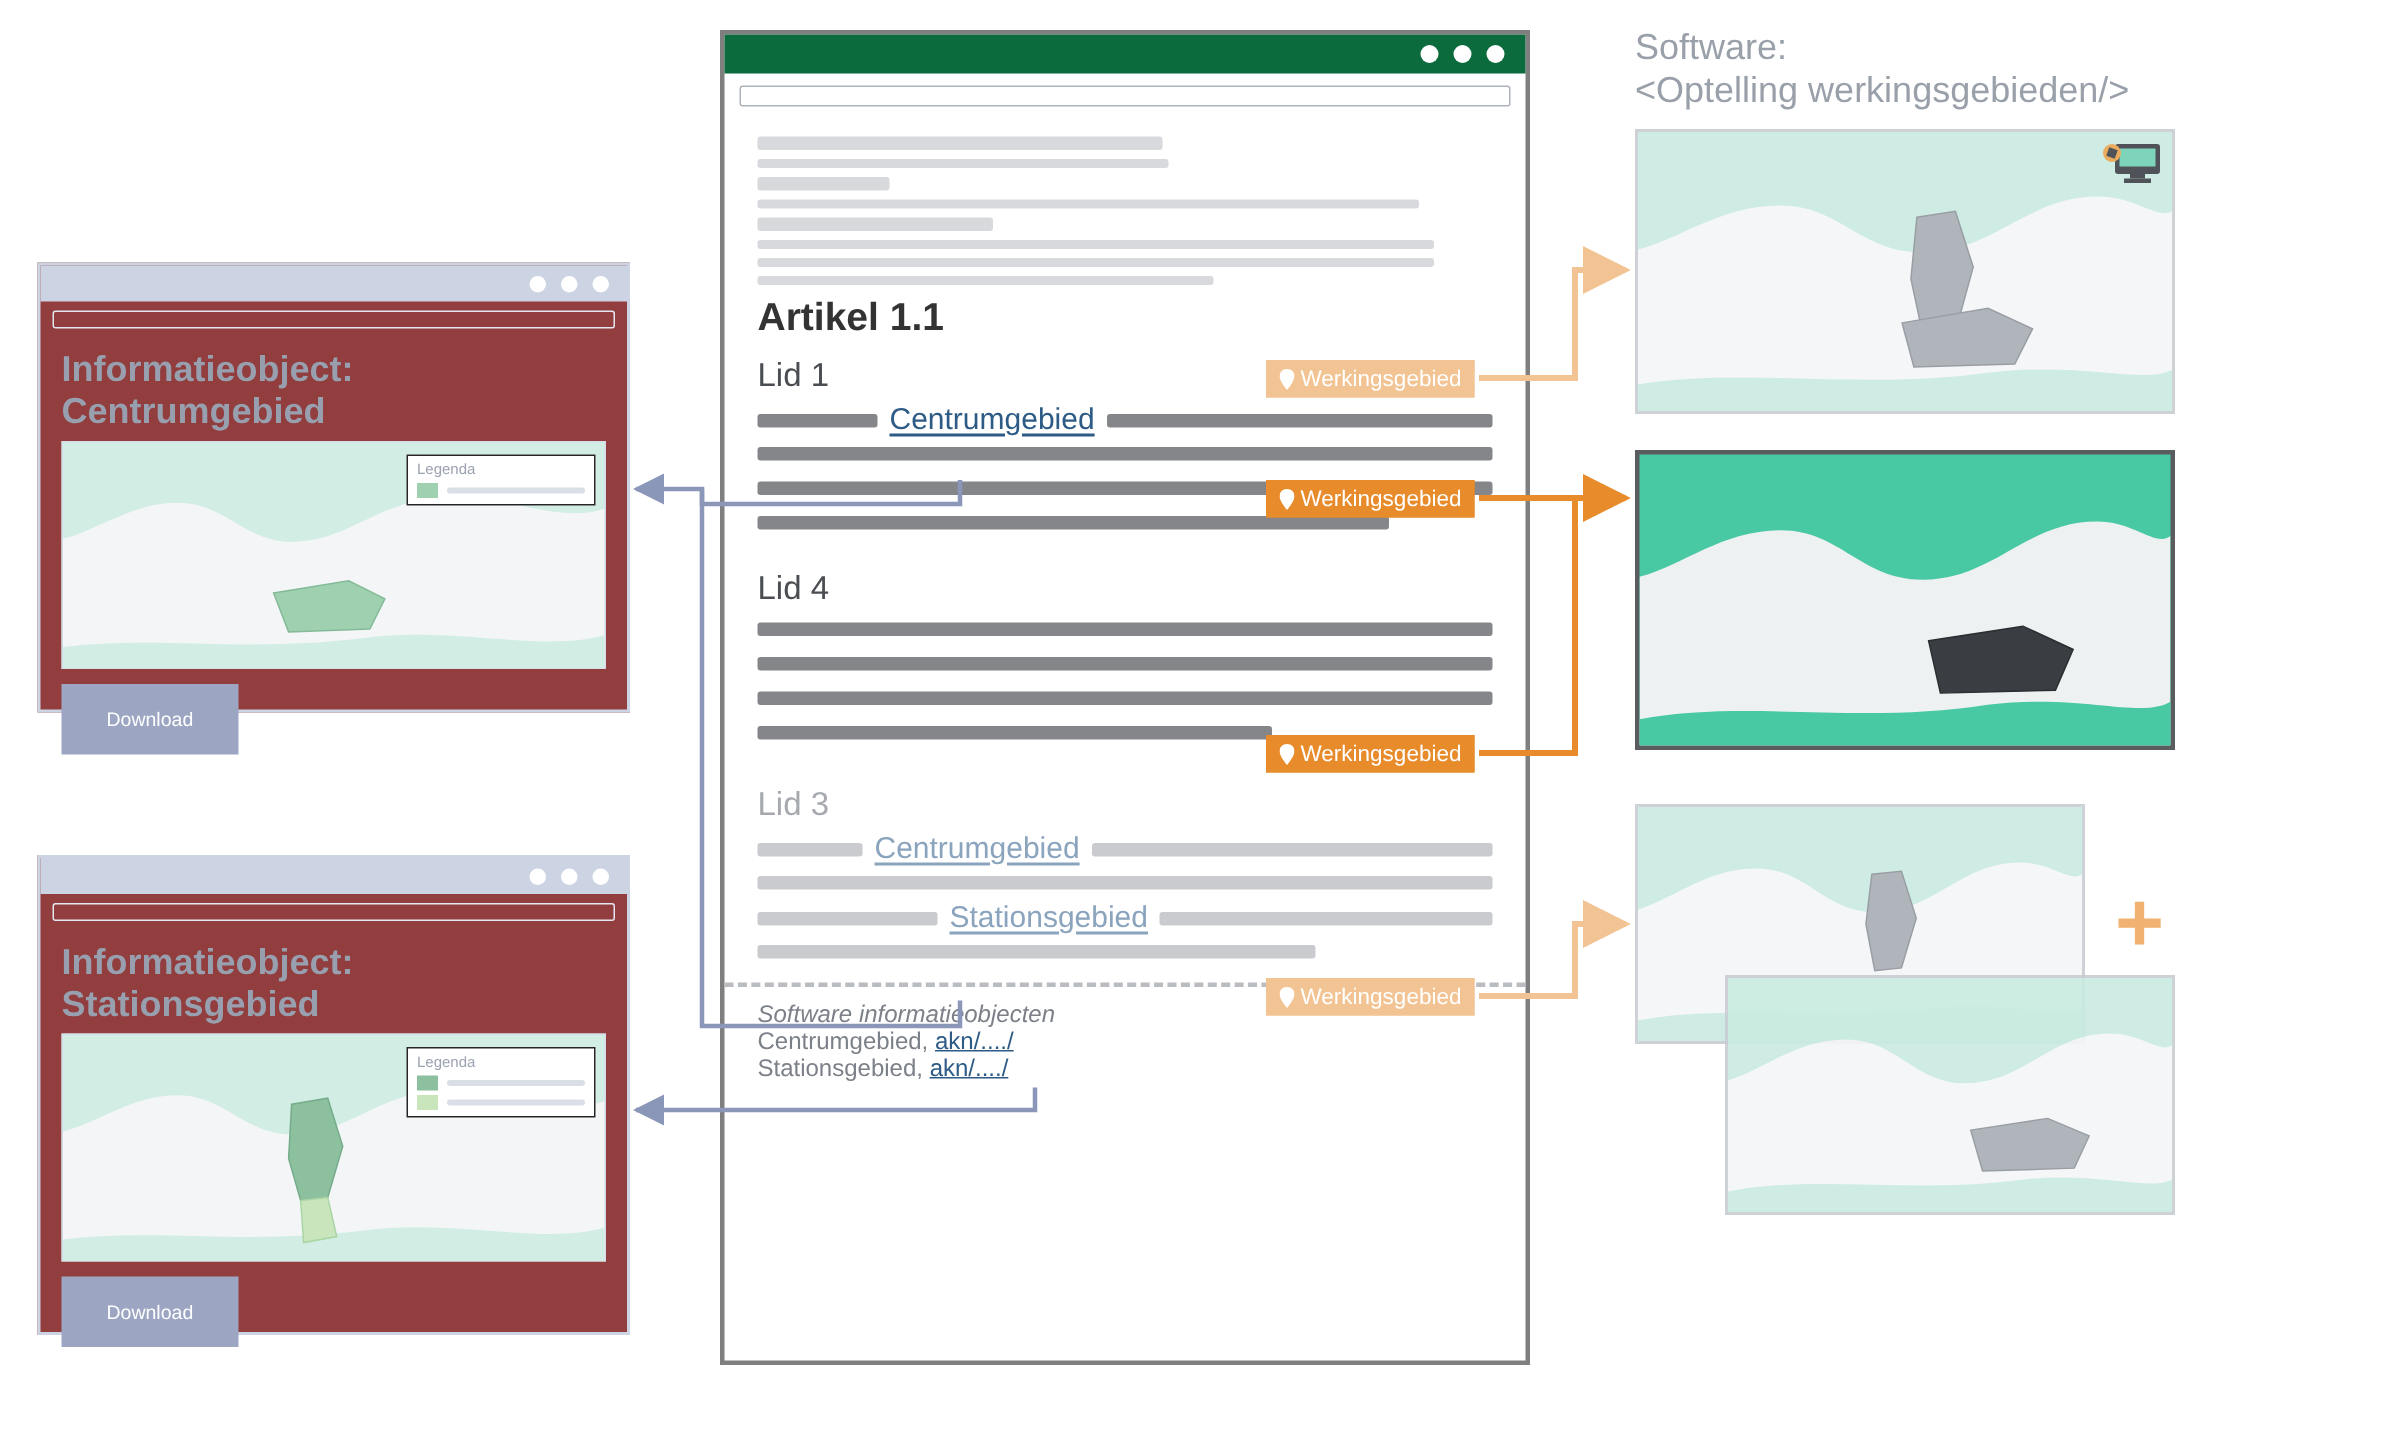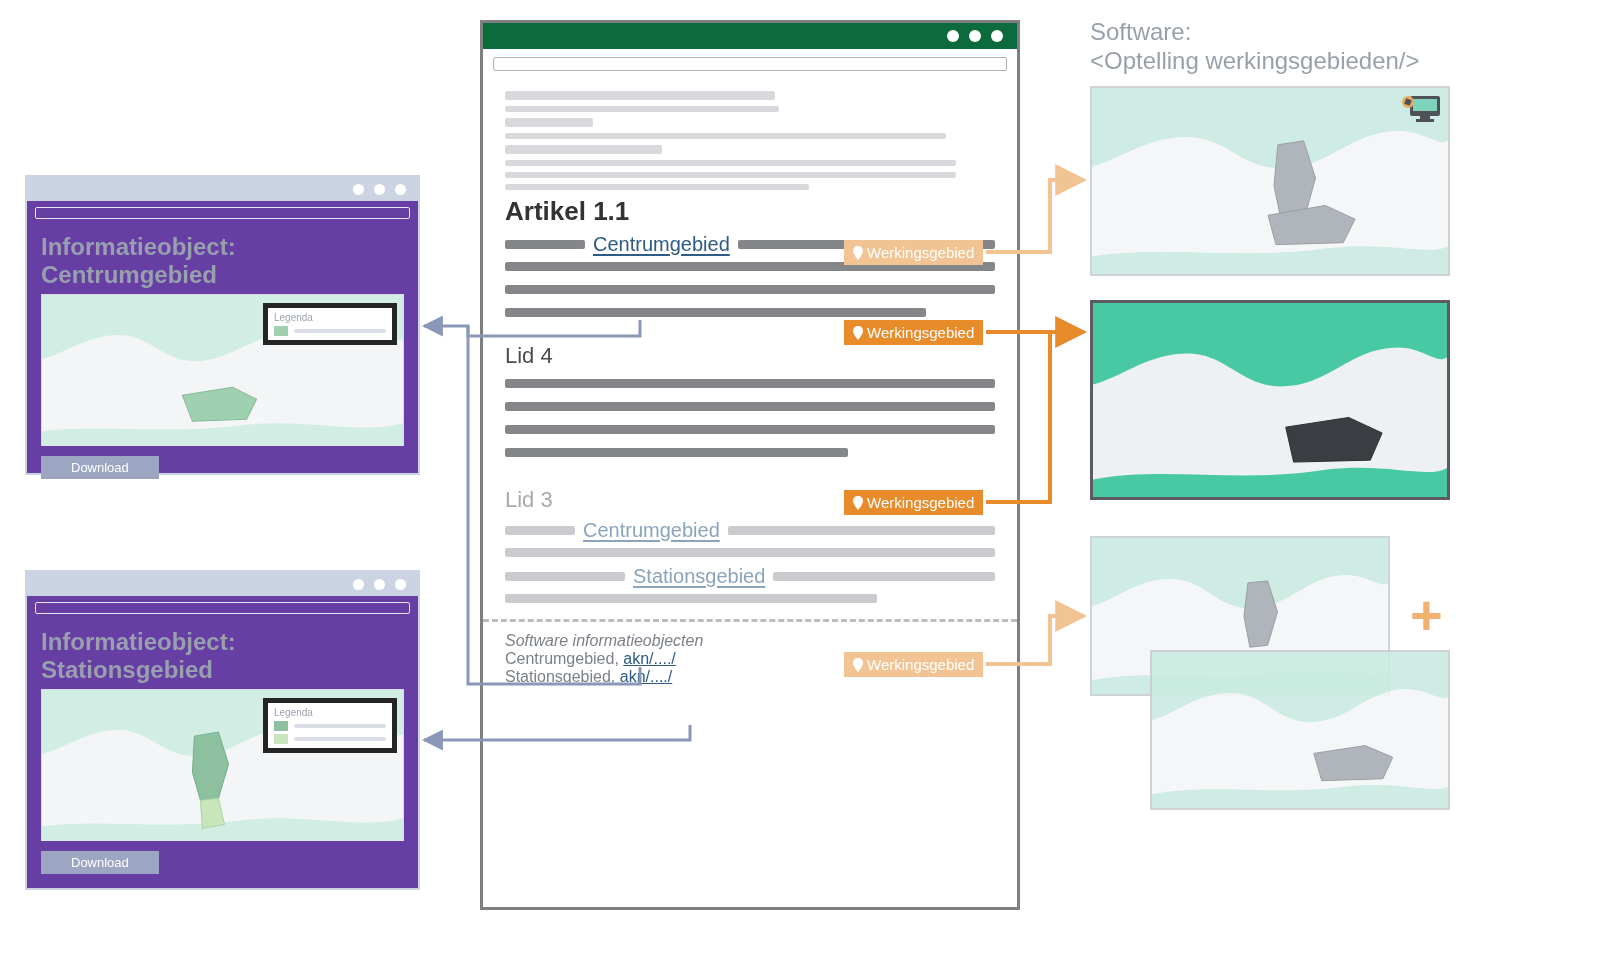--- a/index.html
+++ b/index.html
@@ -1,36 +1,36 @@
 <!DOCTYPE html>
 <html><head>
 <meta charset="utf-8">
 <style>
 html,body{margin:0;padding:0;background:#fff;font-family:"Segoe UI",Arial,sans-serif;color:#333}
 #stage{position:relative;width:1600px;height:967px}
 
 
-.win{position:absolute;background:#4c1d95;border:2px solid #8b97b9;box-sizing:border-box}
+.win{position:absolute;background:#7f1d1d;border:2px solid #8b97b9;box-sizing:border-box}
 .win.light{border-color:#c4cde0;opacity:.85}
 .win-bar{height:24px;background:#8b97b9;display:flex;justify-content:flex-end;align-items:center;gap:10px;padding-right:12px}
 .win.light .win-bar{background:#c4cde0}
 .win-bar .dot{width:11px;height:11px;border-radius:50%;background:#fff}
 .win-url{height:10px;margin:6px 8px;border:1px solid #b8c0d4;border-radius:2px}
 .win.light .win-url{border-color:#dde3ee}
 .pad{padding:6px 14px 14px 14px}
 
 
 .info-title{color:#8790a2;font-size:24px;font-weight:600;line-height:1.15;margin:2px 0 6px 0}
 .mapbox{position:relative;background:#c9ebe0;height:150px;margin-top:4px;border:1px solid #cfd6e3}
 .mapbox .coast{position:absolute;left:0;right:0;bottom:0;top:0}
-.legend{position:absolute;right:6px;top:8px;width:112px;background:#fff;border:5px solid #000000;padding:4px 6px;font-size:10px;color:#8a92a3}
+.legend{position:absolute;right:6px;top:8px;width:112px;background:#fff;border:1px solid #000000;padding:4px 6px;font-size:10px;color:#8a92a3}
 .legend .row{display:flex;align-items:center;gap:6px;margin-top:3px}
 .legend .sw{width:14px;height:10px}
 .legend .ln{flex:1;height:4px;background:#d4d9e3;border-radius:2px}
-.dl-btn{display:inline-block;margin-top:10px;padding:4px 30px;background:#8b97b9;color:#fff;font-size:13px}
+.dl-btn{display:inline-block;margin-top:10px;padding:16px 30px;background:#8b97b9;color:#fff;font-size:13px}
 
 
 .doc{position:absolute;left:480px;top:20px;width:540px;height:890px;border:3px solid #7f7f7f;box-sizing:border-box;background:#fff}
 .doc-bar{height:26px;background:#0c6b3d;display:flex;justify-content:flex-end;align-items:center;gap:10px;padding-right:14px}
 .doc-bar .dot{width:12px;height:12px;border-radius:50%;background:#fff}
 .doc-url{height:12px;margin:8px 10px;border:1px solid #aeb3ba;border-radius:2px}
 .doc-body{padding:6px 22px 0 22px}
 .gl{height:9px;background:#d7d9dc;border-radius:2px;margin:6px 0}
 .gl.th{height:6px}
 .gl.dk{background:#848689}
@@ -147,20 +147,21 @@
       <div class="gl th" style="width:56%"></div>
       <div class="gl" style="width:18%"></div>
       <div class="gl th" style="width:90%"></div>
       <div class="gl" style="width:32%"></div>
       <div class="gl th" style="width:92%"></div>
       <div class="gl th" style="width:92%"></div>
       <div class="gl th" style="width:62%"></div>
 
       <div class="art">Artikel 1.1</div>
 
+      <div class="lid">Lid 1</div>
       <div class="tline">
           <span class="bar" style="width:80px"></span>
         <span class="alink">Centrumgebied</span>
         <span class="bar" style="flex:1"></span>
         </div>
       <div class="gl dk" style="width:100%"></div>
       <div class="gl dk" style="width:100%;margin-top:14px"></div>
       <div class="gl dk" style="width:86%;margin-top:14px"></div>
 
       <div class="lid" style="margin-top:26px">Lid 4</div>

